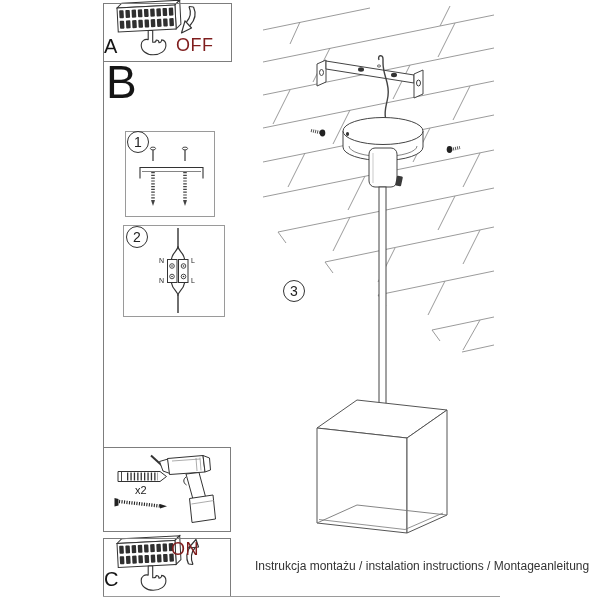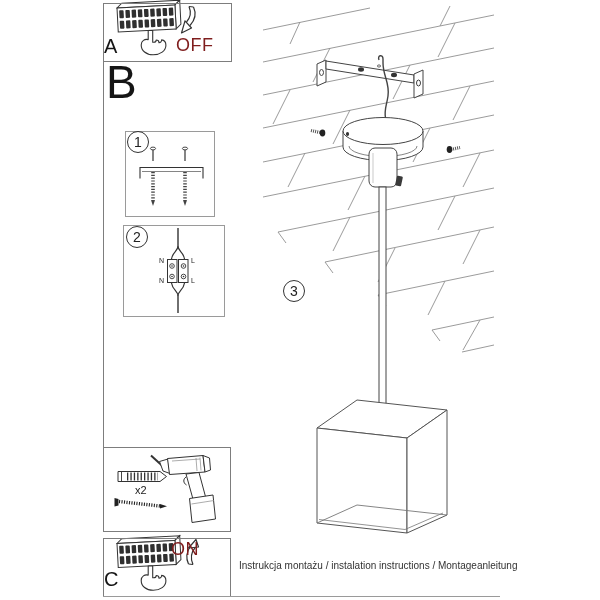--- a/index.html
+++ b/index.html
@@ -17,21 +17,21 @@
   .pwr{position:absolute;line-height:1;font-size:18px;color:#7f1d1d;letter-spacing:.5px;}
   .pwr-off{left:176px;top:36px;}
   .pwr-on{left:171px;top:540px;}
   .stepnum{position:absolute;width:22px;height:22px;border:1.3px solid #333;border-radius:50%;
            box-sizing:border-box;display:flex;align-items:center;justify-content:center;
            font-size:14px;color:#222;background:transparent;}
   .step1{left:127px;top:131px;}
   .step2{left:126px;top:226px;}
   .step3{left:283px;top:280px;}
   .count{position:absolute;left:135px;top:485px;font-size:11px;color:#222;line-height:1;}
-  .footer{position:absolute;left:239px;top:560px;font-size:10px;line-height:12px;color:#333;}
+  .footer{position:absolute;left:255px;top:560px;font-size:12px;line-height:12px;color:#333;}
 </style>
 </head>
 <body>
 
 <div class="page">
 
   <svg class="art" width="600" height="600" viewBox="0 0 600 600">
 
     <g stroke="#909090" stroke-width="0.9" fill="none">
       <line x1="263" y1="30" x2="370" y2="8"></line>

